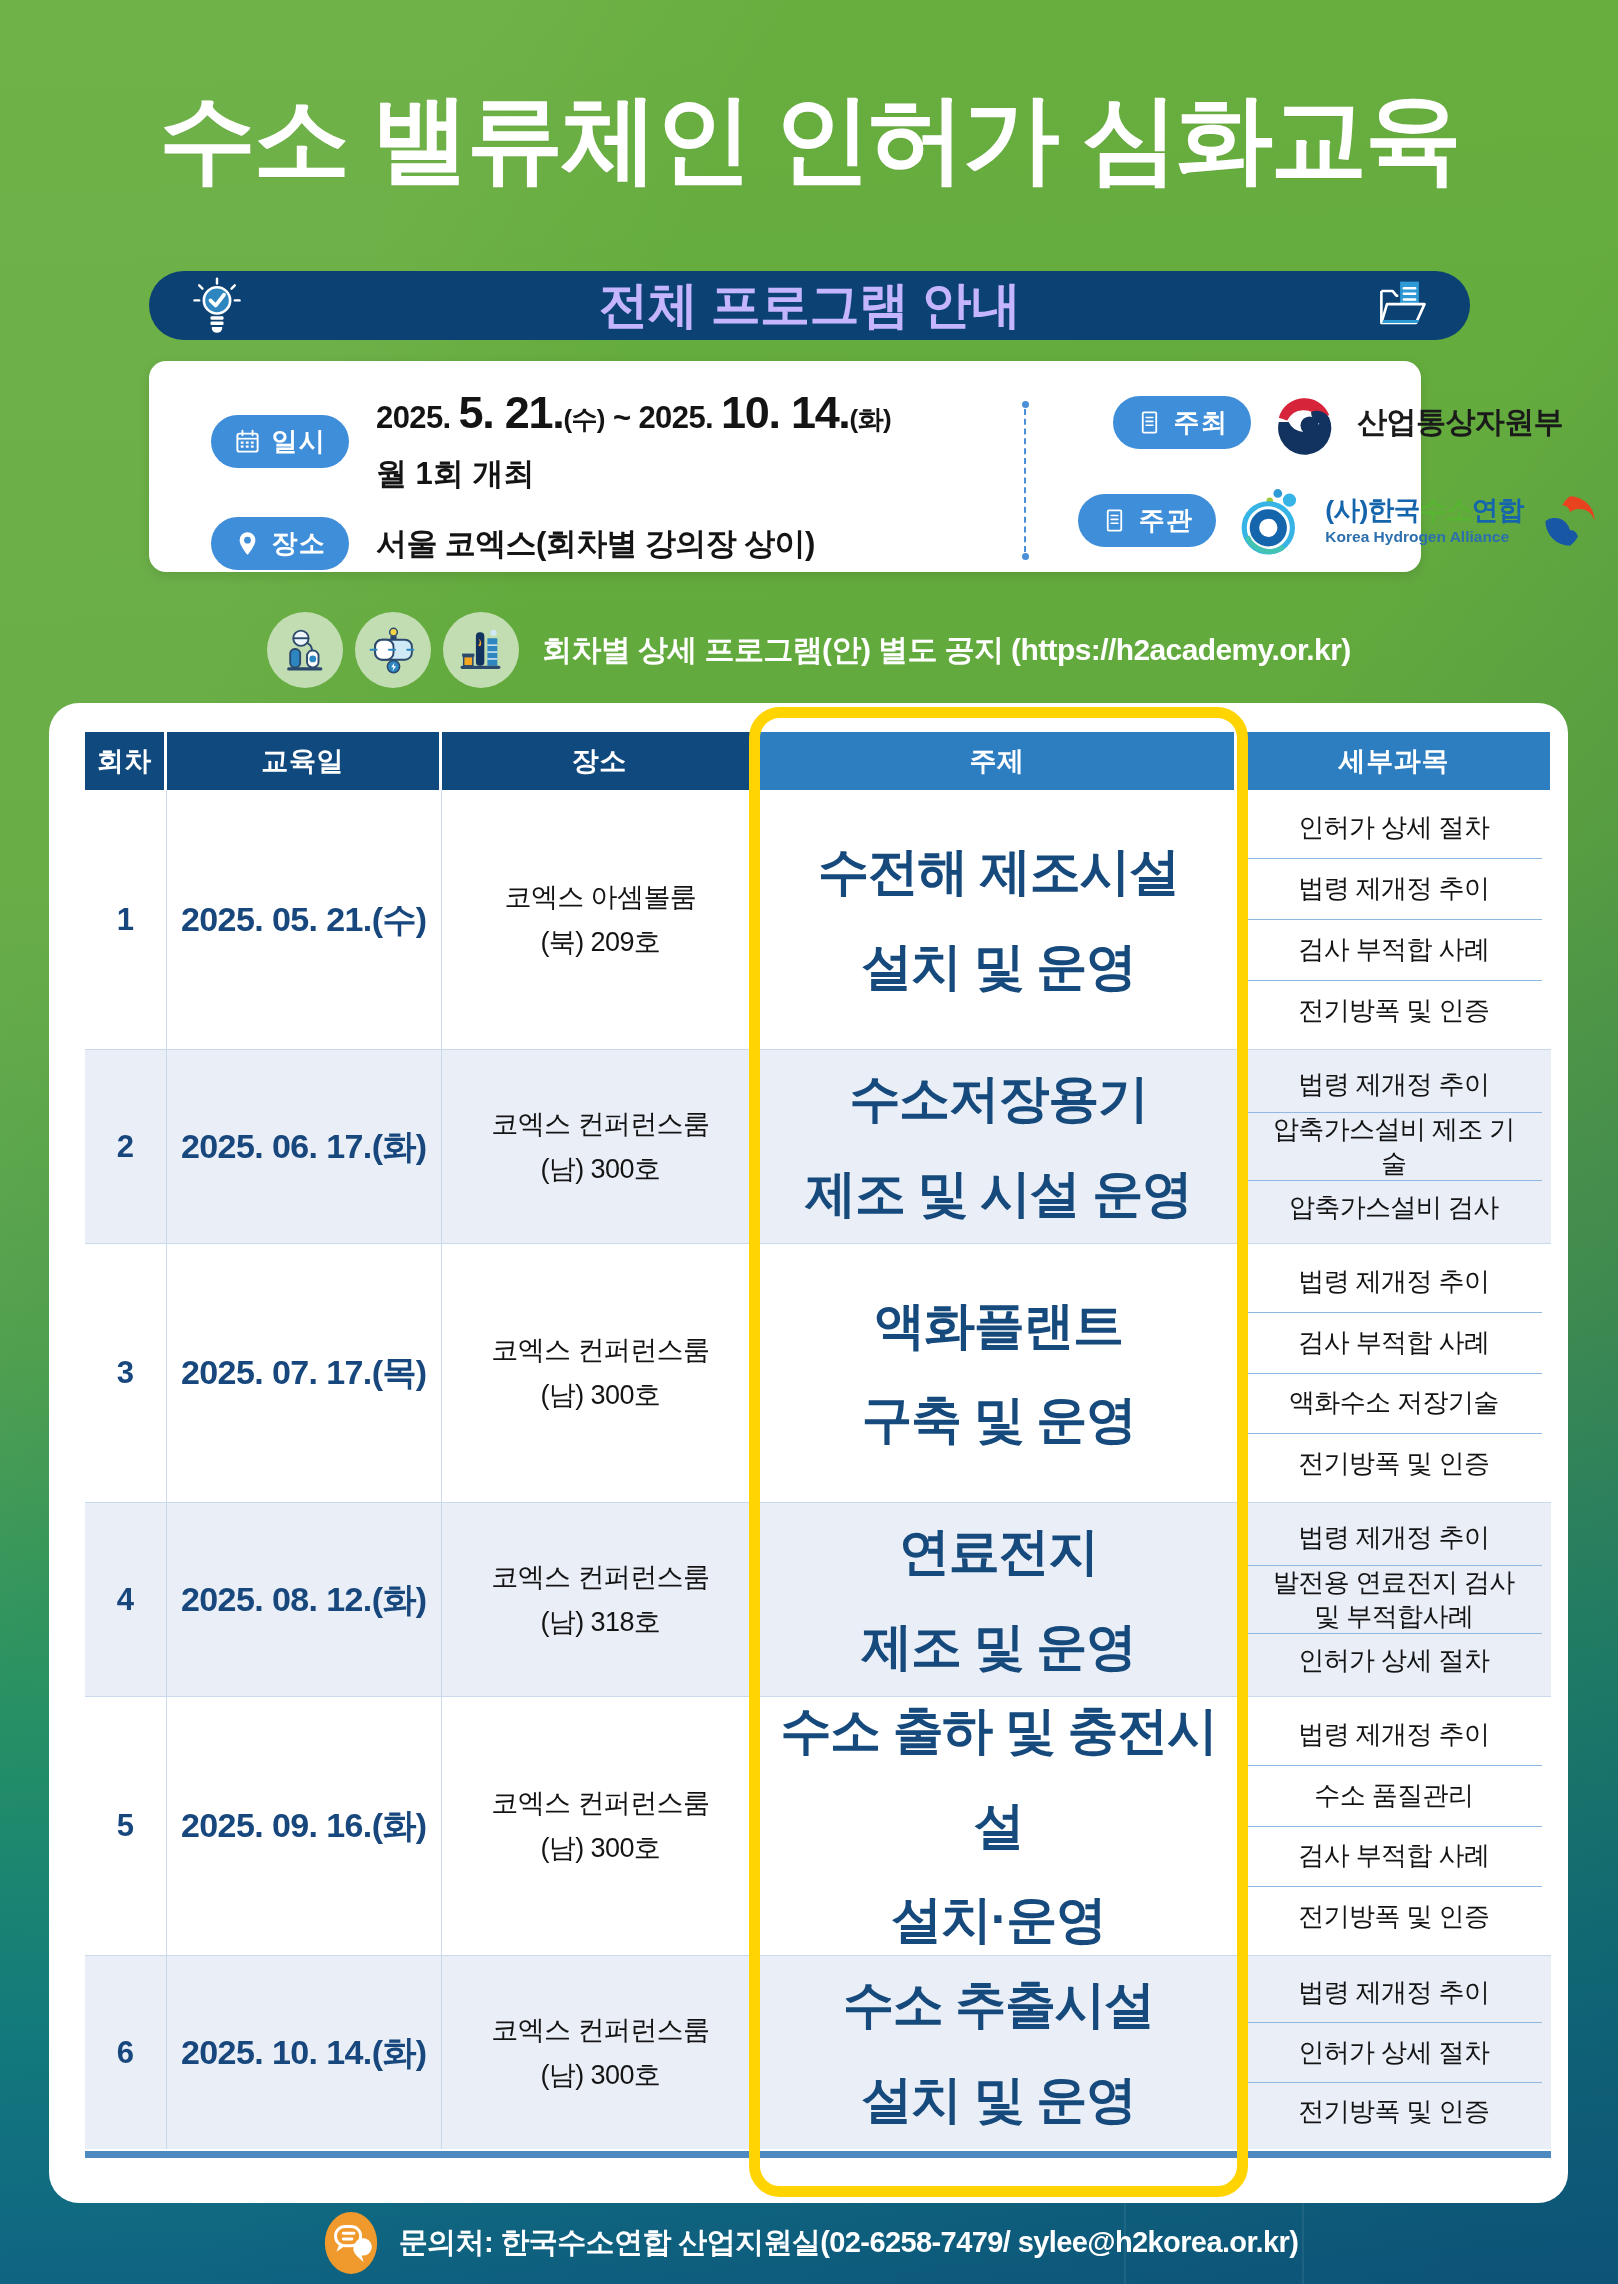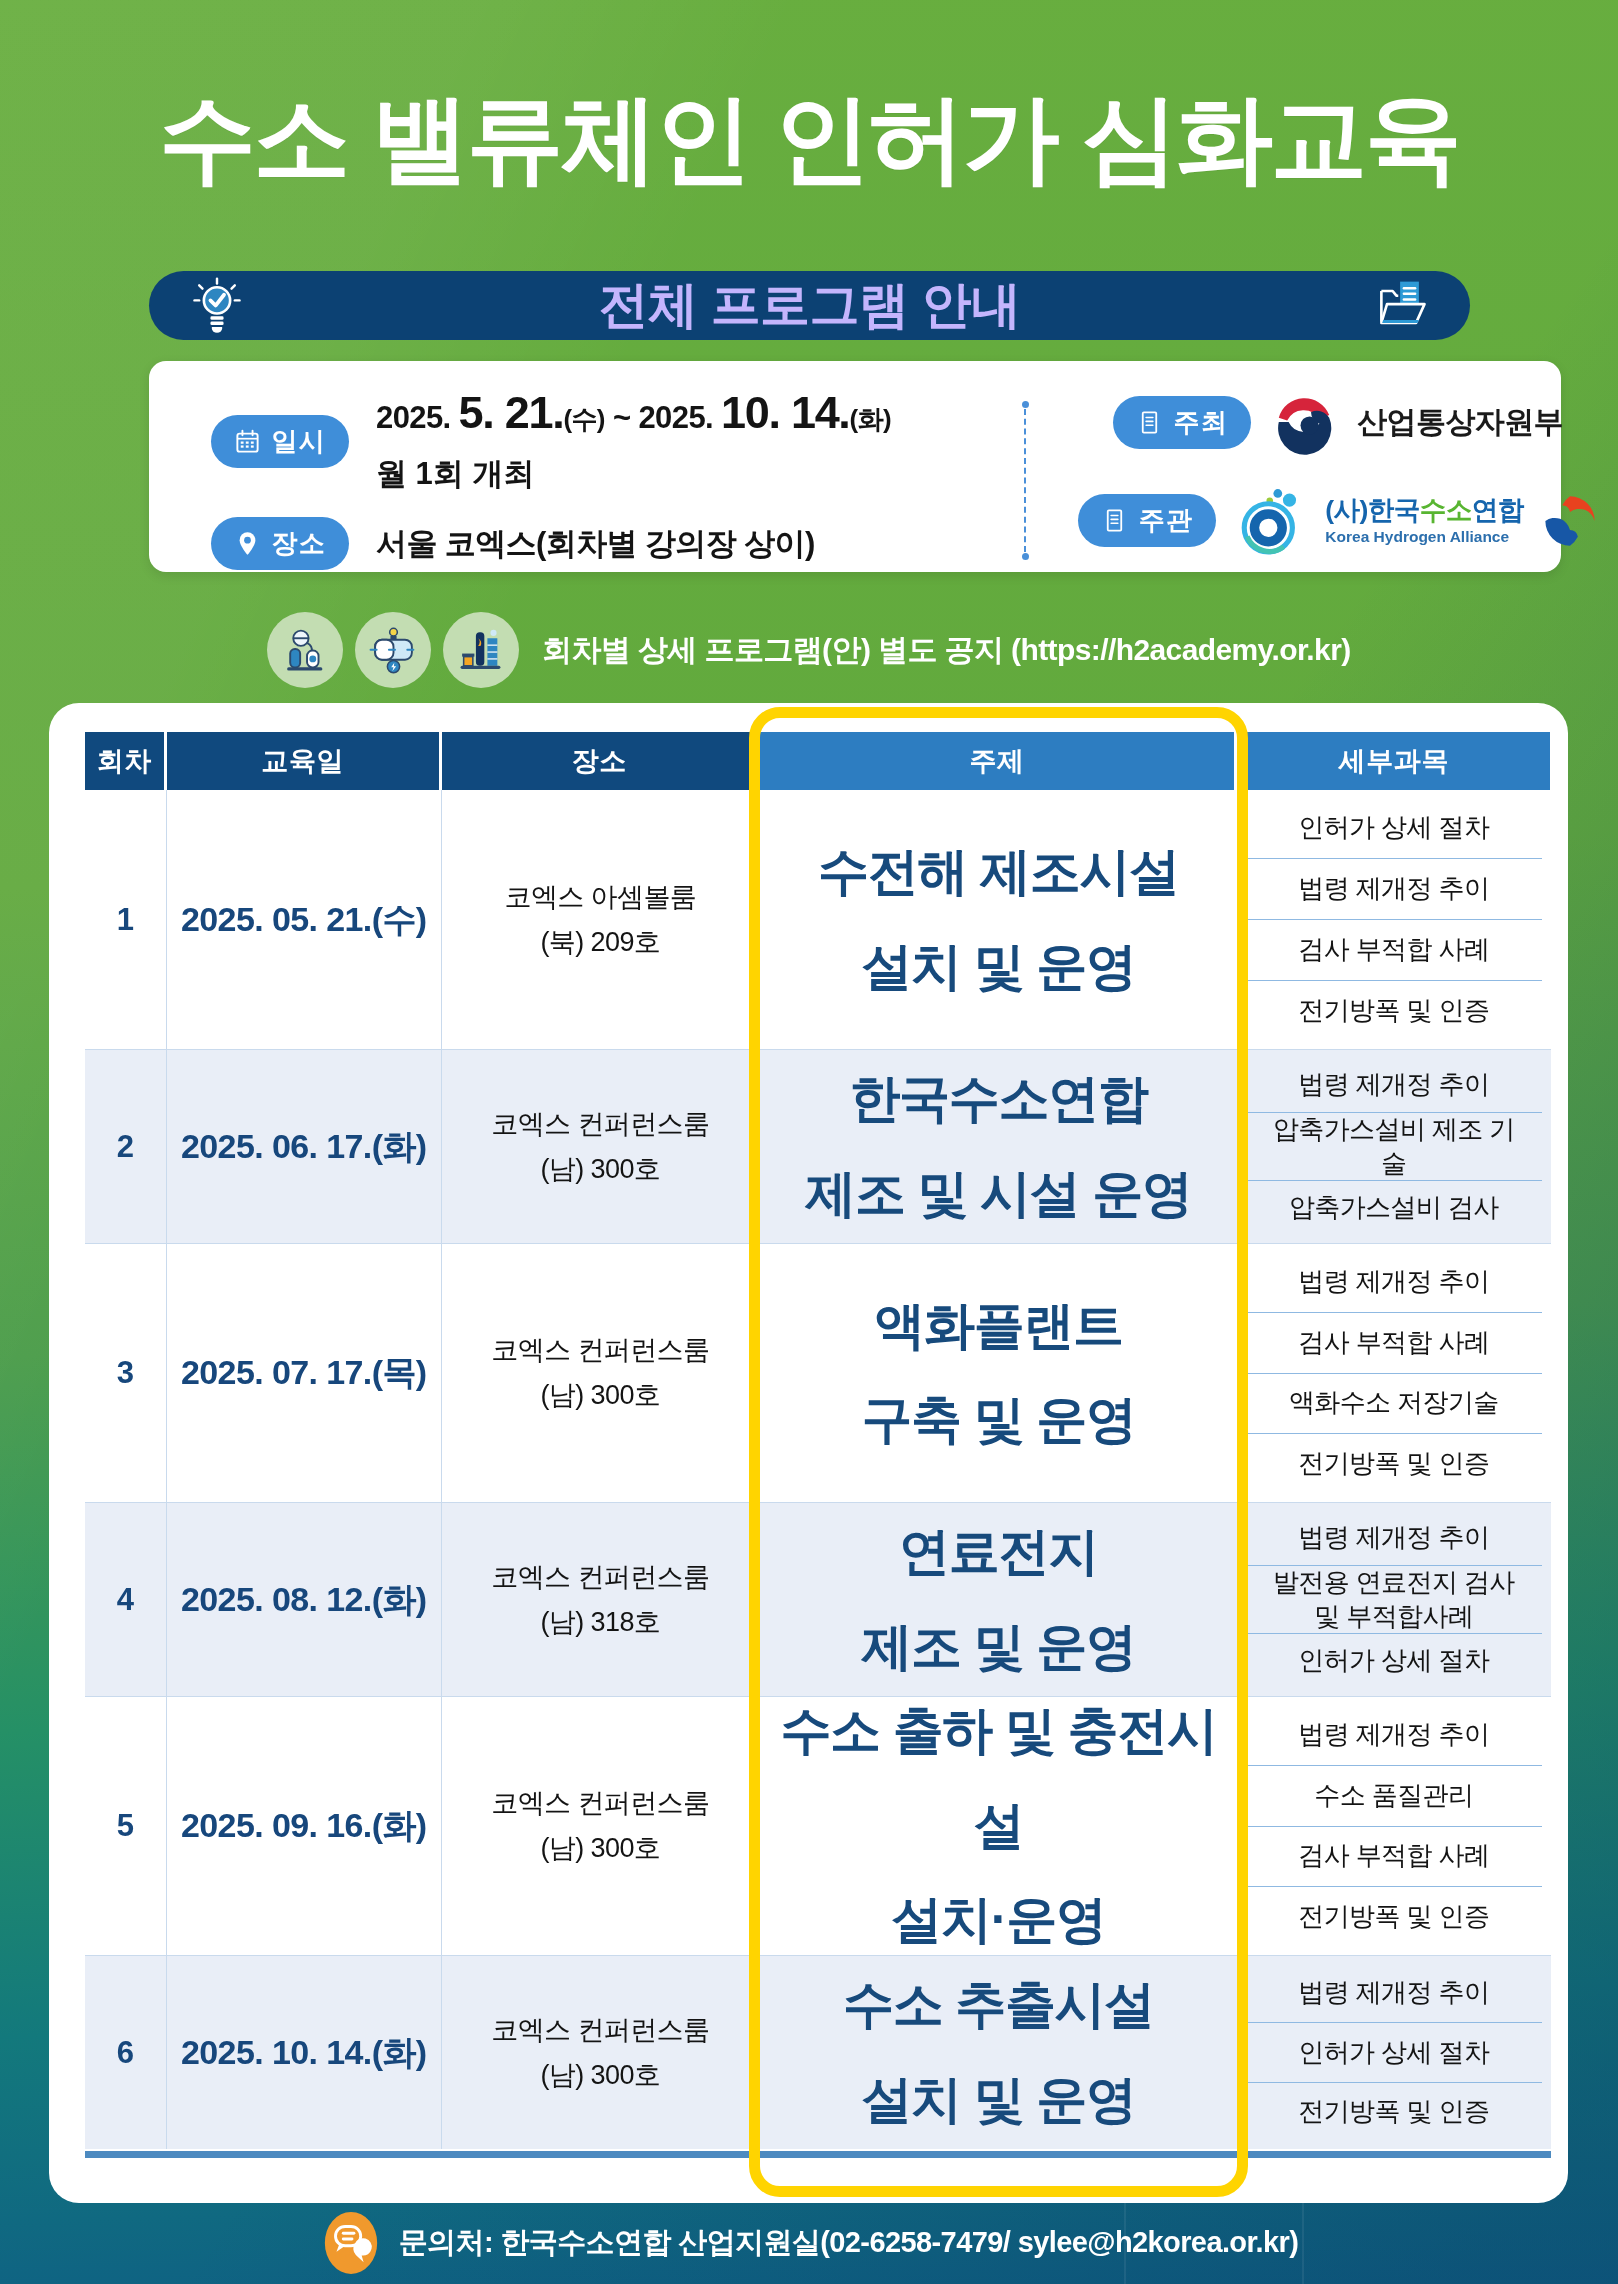--- a/index.html
+++ b/index.html
@@ -24,21 +24,21 @@
   .banner{
     position:absolute;left:149px;top:271px;width:1321px;height:69px;
     background:#0c4173;border-radius:45px;display:flex;align-items:center;
     padding:0 38px;box-sizing:border-box;
   }
   .banner-title{flex:1;text-align:center;color:#c4b5fd;font-size:50px;font-weight:800;letter-spacing:-0.6px;}
   .banner-icon{width:60px;height:60px;flex-shrink:0;}
 
   
   .info-card{
-    position:absolute;left:149px;top:361px;width:1412px;height:211px;
+    position:absolute;left:149px;top:361px;width:1272px;height:211px;
     background:#ffffff;border-radius:17px;box-shadow:0 3.9px 10.4px rgba(0,0,0,0.10);
     display:grid;grid-template-columns:813px 1fr;box-sizing:border-box;
     padding:26px 19.4px 19.4px 62px;
   }
   .badge{
     display:inline-flex;align-items:center;justify-content:center;gap:10.4px;
     background:#3f8ed9;color:#fff;border-radius:31px;height:53px;padding:0 23px;
     font-size:26px;font-weight:700;flex-shrink:0;letter-spacing:1.3px;
   }
   .badge svg{width:27px;height:27px;}
@@ -348,21 +348,21 @@
   </div>
 
   <div class="trow" style="height: 194px;">
     <div class="c c1 w1">2</div>
     <div class="c c2 w2">2025. 06. 17.(화)</div>
     <div class="c c3 w3">
             <div>코엑스 컨퍼런스룸</div>
             <div>(남) 300호</div>
           </div>
     <div class="c c4 w4">
-            <div>한국수소연합</div>
+            <div>수소저장용기</div>
             <div>제조 및 시설 운영</div>
           </div>
     <div class="c c5 w5">
             <div class="subject">법령 제개정 추이</div>
             <div class="subject">압축가스설비 제조 기술</div>
             <div class="subject">압축가스설비 검사</div>
           </div>
   </div>
 
   <div class="trow" style="height: 259px;">

